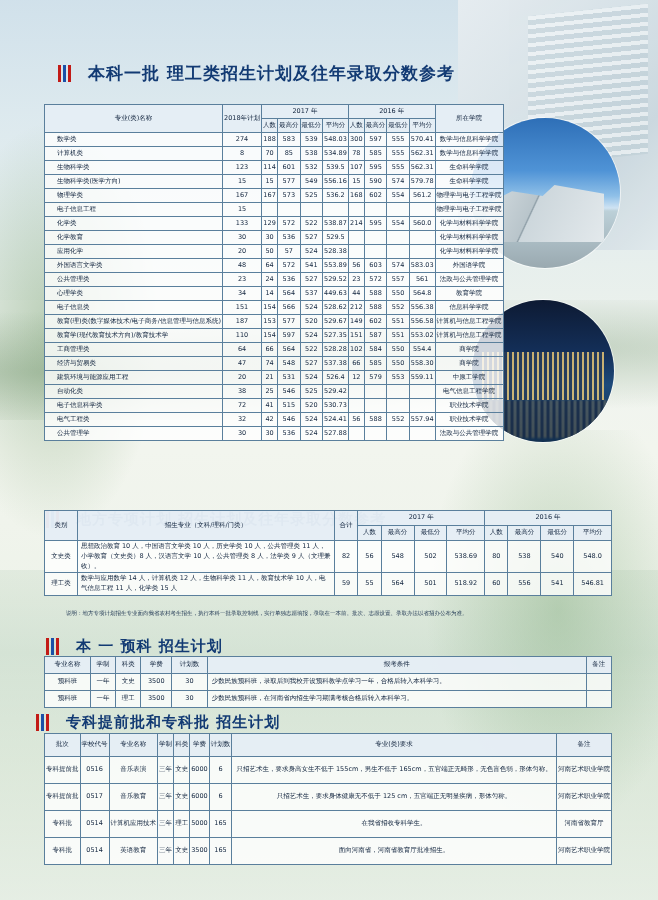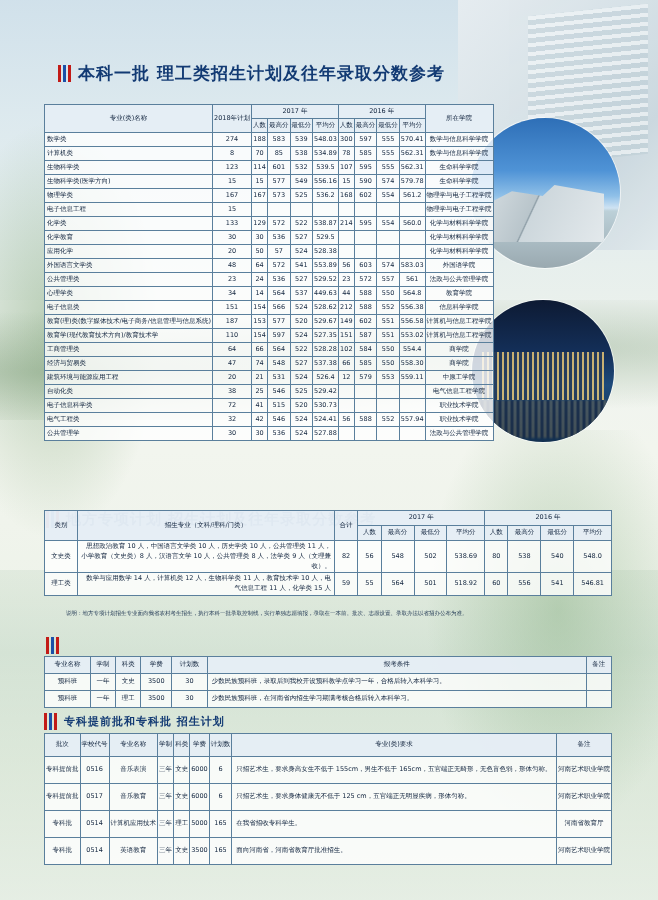--- a/index.html
+++ b/index.html
@@ -77,78 +77,78 @@
   .photo-night:before{
     content:"";position:absolute;left:6px;top:100px;width:130px;height:38px;
     background:repeating-linear-gradient(to right, rgba(255,214,120,.35) 0 2px, rgba(20,40,70,.9) 2px 6px);
     filter:blur(1px);
   }
 
   
   .page{position:absolute;inset:0;}
 
   .section-title{
-    display:flex;align-items:center;gap:6px;
+    display:flex;align-items:center;gap:16px;
     font-family:"DejaVu Sans","Liberation Sans",sans-serif;
     font-weight:bold;color:#123a73;letter-spacing:1px;
   }
   .flagbar{display:inline-block;width:14px;height:17px;position:relative;flex:0 0 auto;}
   .flagbar i{position:absolute;top:0;width:3px;height:17px;display:block;}
   .flagbar i:nth-child(1){left:0;background:#c21b17;}
   .flagbar i:nth-child(2){left:5px;background:#1b50a8;}
   .flagbar i:nth-child(3){left:10px;background:#c21b17;}
 
   .t1{position:absolute;left:58px;top:62px;font-size:17px;}
   .t2{position:absolute;left:46px;top:510px;font-size:15px;}
   .t3{position:absolute;left:46px;top:637px;font-size:15px;}
-  .t4{position:absolute;left:44px;top:713px;font-size:11px;}
+  .t4{position:absolute;left:36px;top:713px;font-size:15px;}
 
   
   table{border-collapse:collapse;background:rgba(255,255,255,.80);}
   td,th{
     border:1px solid #5a7f9c;
     font-size:6.5px;
     font-family:"DejaVu Sans","Liberation Sans",sans-serif;
     color:#10233d;
     text-align:center;
     padding:0 1px;
     line-height:1.15;
     white-space:nowrap;
   }
   thead td, thead th{background:rgba(226,235,243,.85);font-weight:normal;}
 
   
   .tbl1-wrap{position:absolute;left:44px;top:104px;width:420px;}
   .tbl1{width:420px;}
   .tbl1 td{height:13px;}
-  .tbl1 td.major{text-align:left;padding-left:2px;width:78px;}
+  .tbl1 td.major{text-align:left;padding-left:12px;width:78px;}
   .tbl1 td.coll{text-align:center;width:74px;}
 
   
   .tbl2-wrap{position:absolute;left:44px;top:510px;width:568px;}
   .tbl2{width:568px;}
   .tbl2 td{height:14px;}
-  .tbl2 td.desc{text-align:right;padding:1px 3px;white-space:normal;line-height:1.5;width:250px;}
+  .tbl2 td.desc{text-align:left;padding:1px 3px;white-space:normal;line-height:1.5;width:250px;}
   .note{
     position:absolute;left:66px;top:610px;width:560px;
     font-size:5.5px;color:#1b3350;line-height:1.3;
     font-family:"DejaVu Sans","Liberation Sans",sans-serif;
   }
 
   
   .tbl3-wrap{position:absolute;left:44px;top:656px;width:568px;}
   .tbl3{width:568px;}
   .tbl3 td{height:16px;}
   .tbl3 td.cond{text-align:left;padding-left:4px;}
 
   
   .tbl4-wrap{position:absolute;left:44px;top:733px;width:656px;}
   .tbl4{width:568px;}
   .tbl4 td{height:22px;}
-  .tbl4 td.cond{text-align:left;padding:2px 4px;white-space:normal;line-height:1.45;}
+  .tbl4 td.cond{text-align:center;padding:2px 4px;white-space:normal;line-height:1.45;}
 </style>
 </head>
 <body>
 
 <div class="page">
 
   <div class="bg">
     <div class="bg-sky"></div>
     <div class="bg-building"></div>
     <div class="bg-green-l"></div>
@@ -543,20 +543,21 @@
   </div>
 
   <div class="note">说明：地方专项计划招生专业面向我省农村考生招生，执行本科一批录取控制线，实行单独志愿填报，录取在一本前。批次、志愿设置、录取办法以省招办公布为准。</div>
 
   <div class="section-title t3">
     <span class="flagbar">
         <i></i>
         <i></i>
         <i></i>
       </span>
+    <span>本 一 预科  招生计划</span>
   </div>
 
   <div class="tbl3-wrap">
     <table class="tbl3">
       <thead>
         <tr id="tbl3-head-row">
             <td>专业名称</td>
             <td>学制</td>
             <td>科类</td>
             <td>学费</td>

